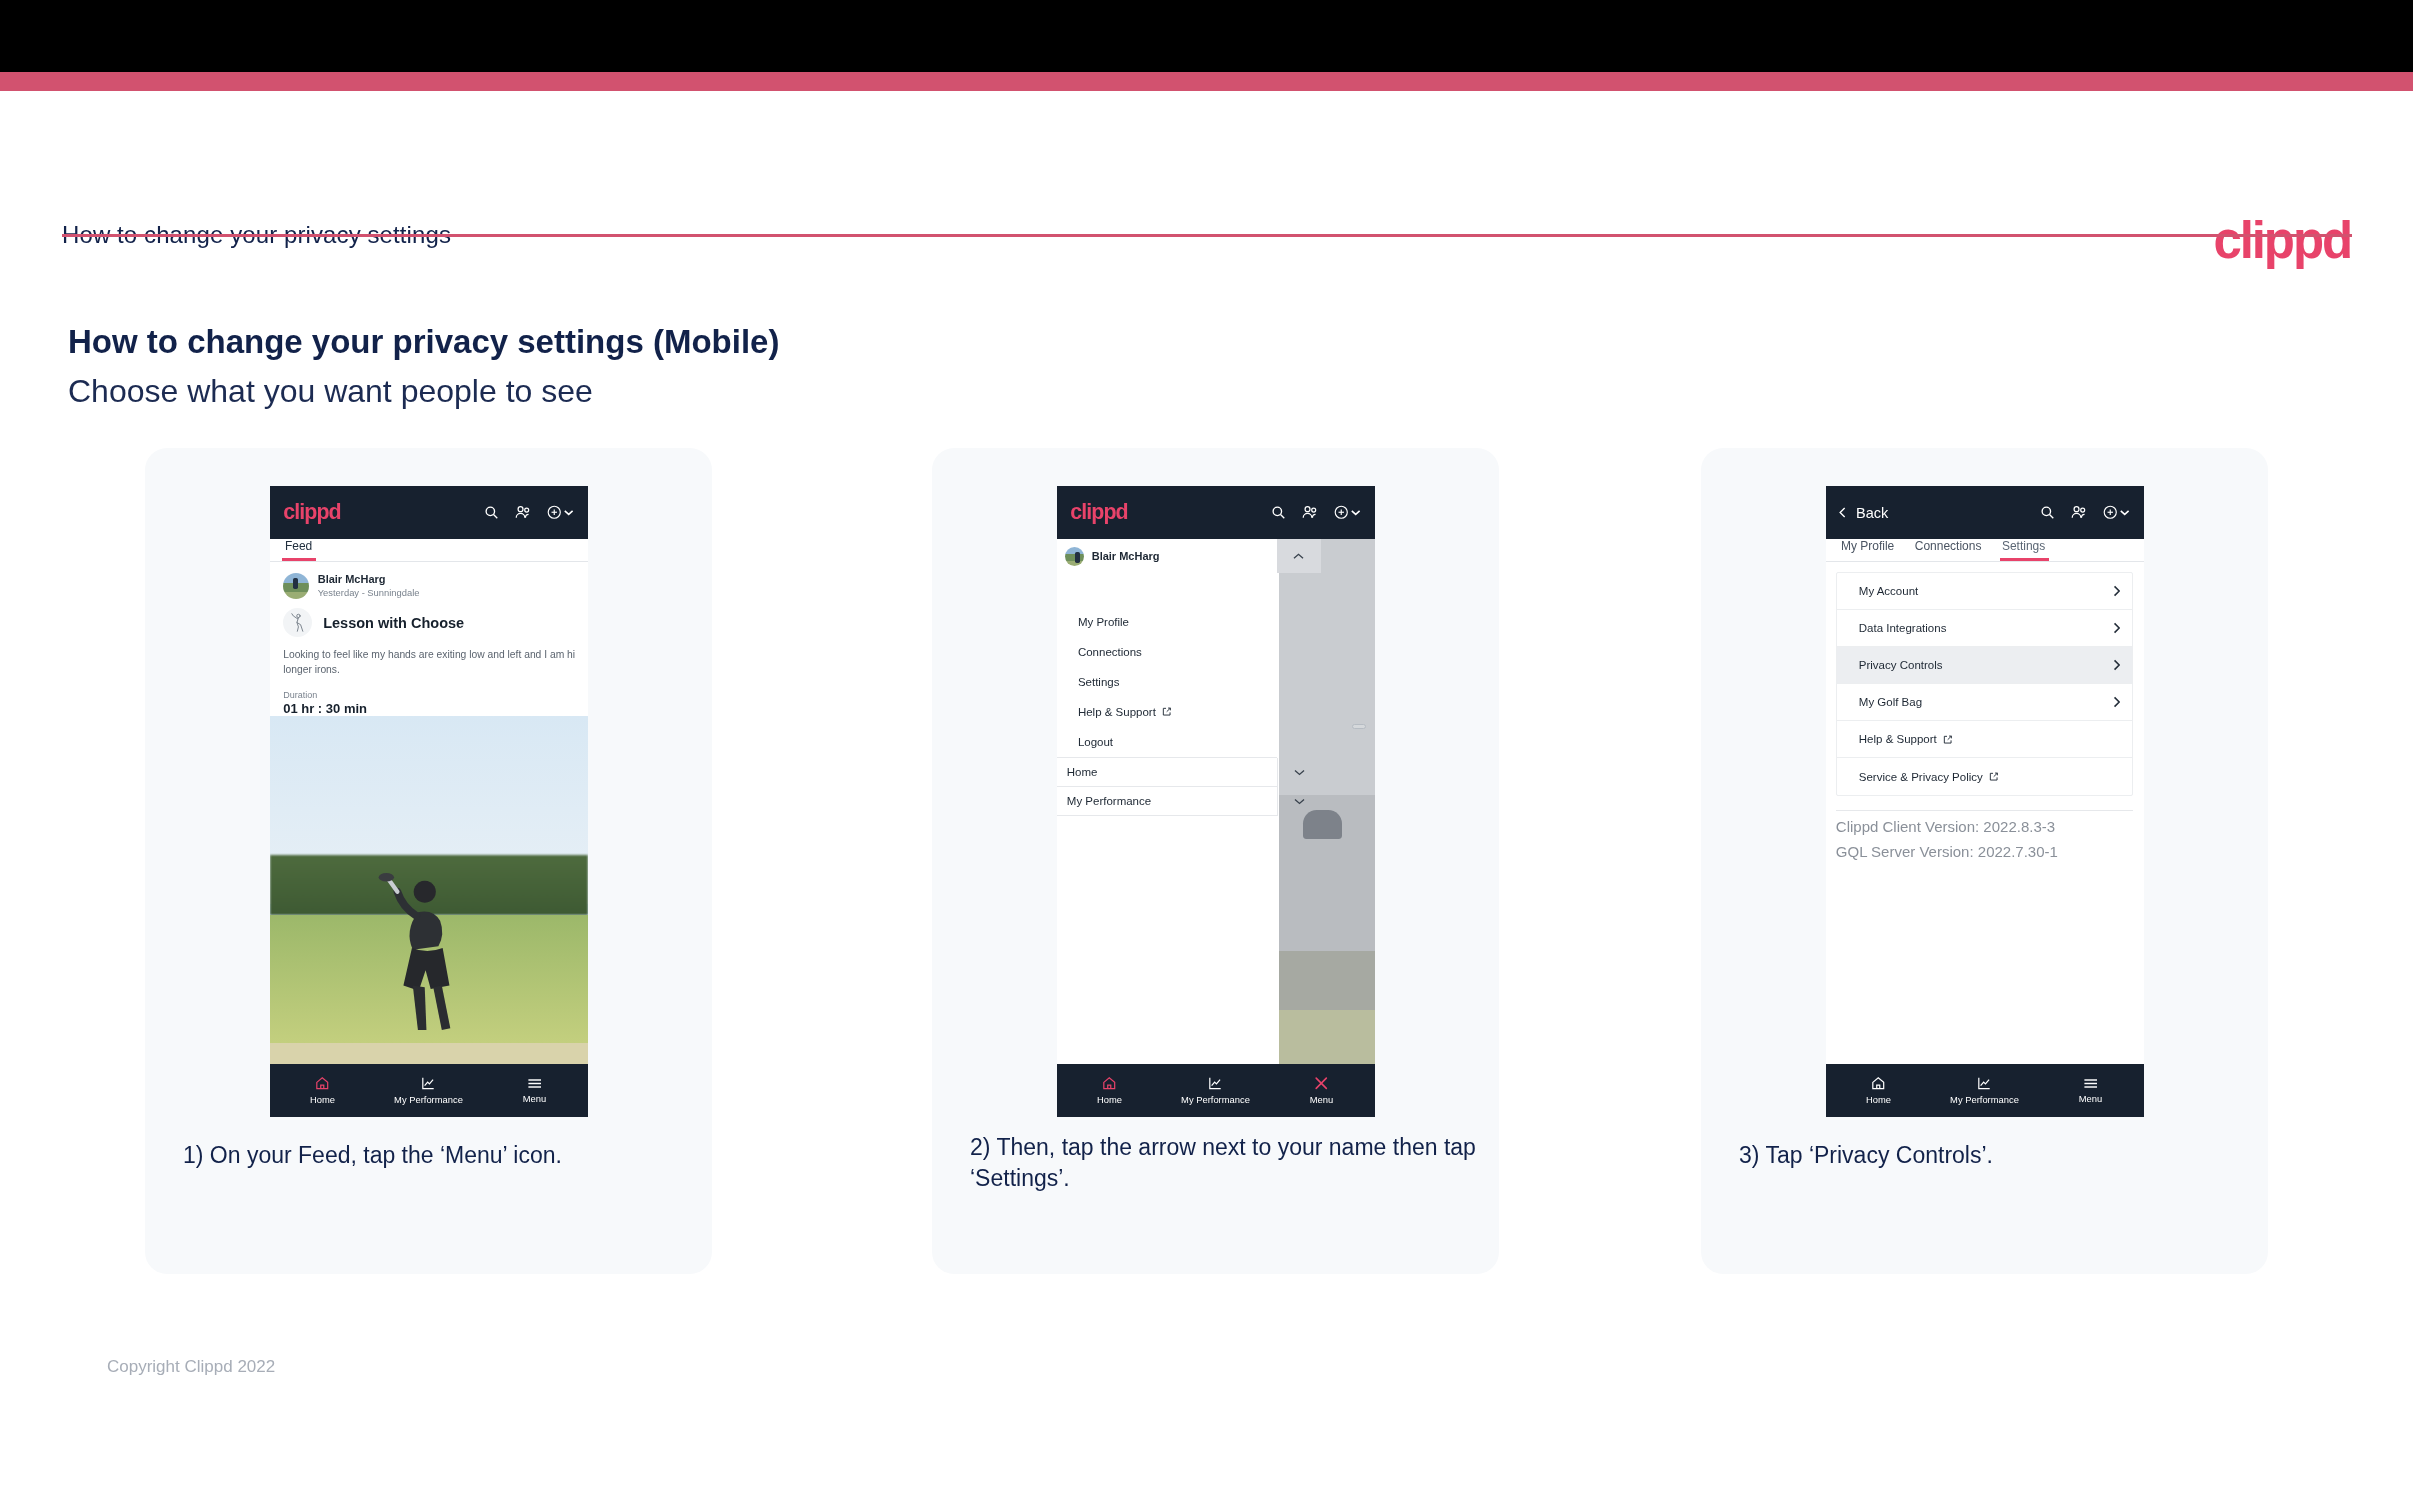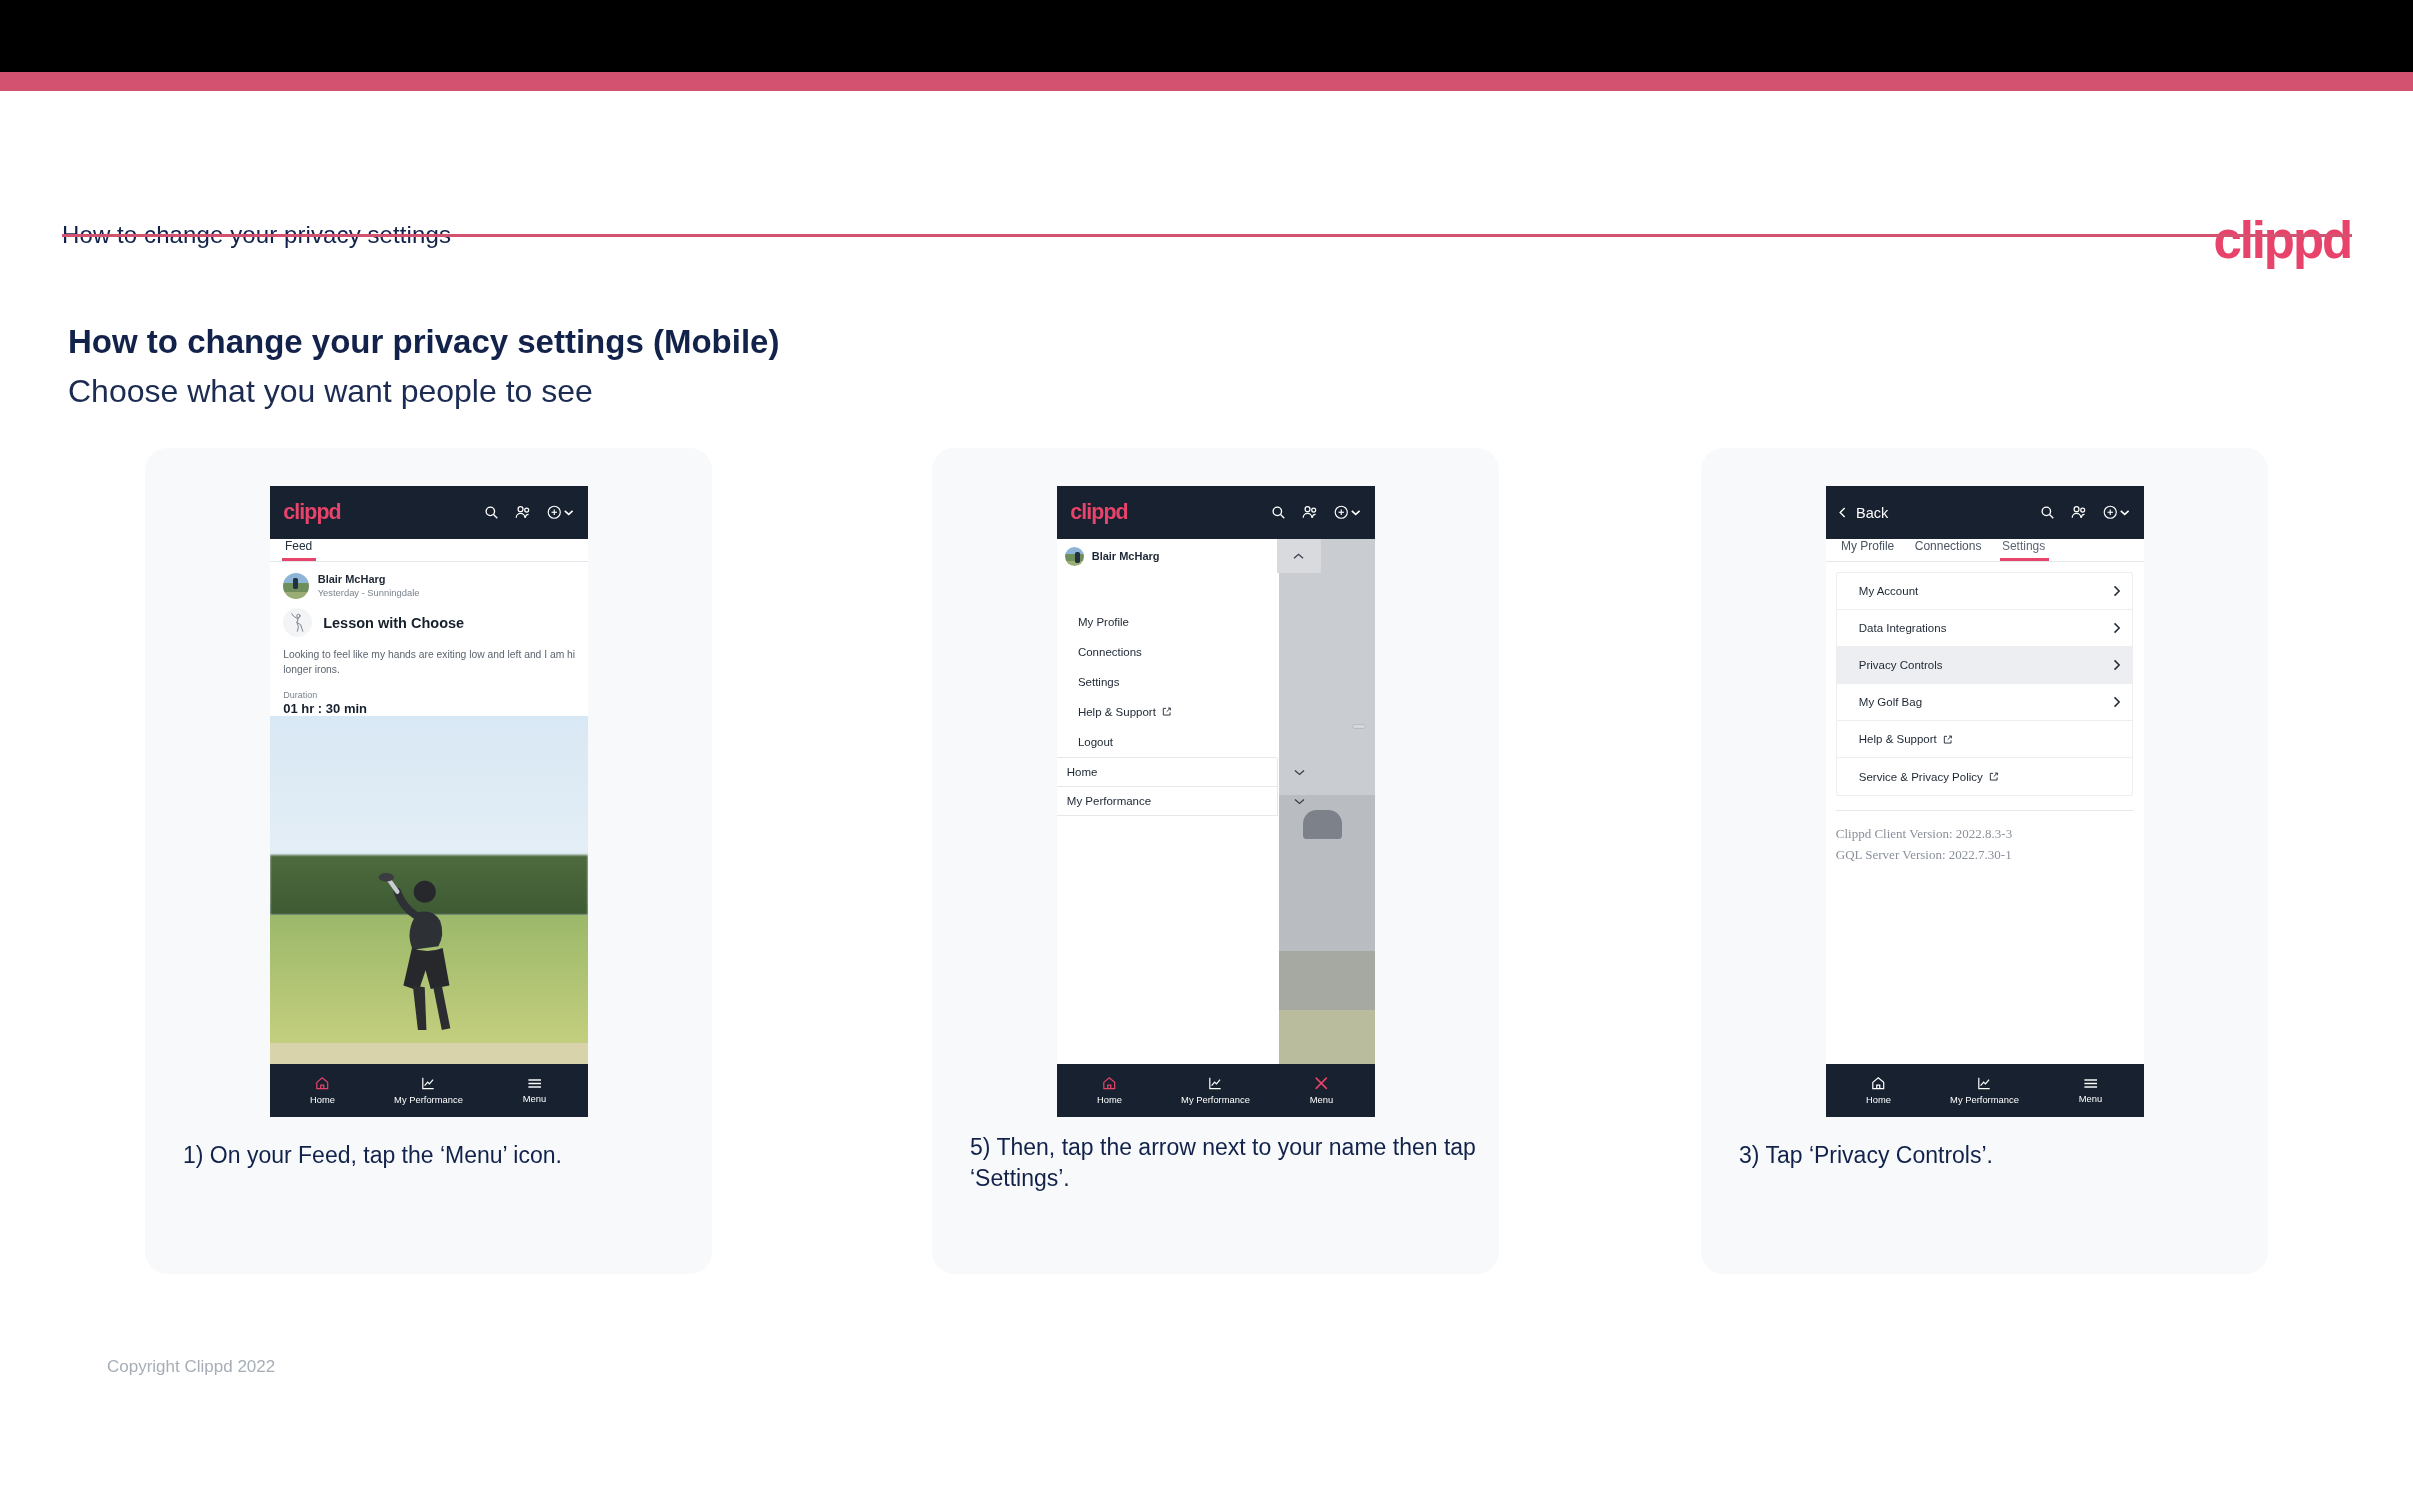--- a/index.html
+++ b/index.html
@@ -180,22 +180,22 @@
   
   .settings-list { margin:10.3px 10.3px 0 10.3px; background:#fff; border:0.9px solid #eceef0;
                    border-radius:2px; flex:0 0 auto; }
   .srow {
     height:37px; display:flex; align-items:center; padding:0 12px 0 22px;
     border-bottom:0.9px solid #eceef0; font-size:11.5px; color:#1d2733; gap:6px;
   }
   .srow:last-child { border-bottom:none; }
   .srow.sel { background:#eceef1; }
   .srow-spacer { flex:1 1 auto; }
-  .ver-block { margin:13.7px 10.3px 0 10.3px; padding-top:12px; border-top:0.9px solid #e6e8eb;
-               font-size:13px; color:#8a9099; line-height:1.65;font-family:Liberation Serif, serif; }
+  .ver-block { margin:13.7px 10.3px 0 10.3px; padding-top:4px; border-top:0.9px solid #e6e8eb;
+               font-size:15px; color:#8a9099; line-height:1.65; }
   .fillspace { flex:1 1 auto; background:#ffffff; }
 
   
   .caption {
     position:absolute; left:38px; right:22px; top:692px;
     font-size:23px; color:#12224a; line-height:1.33;
   }
   .card-2 .caption { left:38px; top:684px; }
 
   
@@ -442,21 +442,21 @@
         <div class="bn-item">
           <svg width="14.5" height="14.5" viewBox="0 0 20 20" stroke="#e8436a" stroke-width="2.2" stroke-linecap="round">
               <line x1="3" y1="3" x2="17" y2="17"></line>
               <line x1="17" y1="3" x2="3" y2="17"></line>
             </svg>
           <span class="bn-label">Menu</span>
         </div>
       </div>
     </div>
 
-    <div class="caption">5) Then, tap the arrow next to your name then tap ‘Settings’.</div>
+    <div class="caption">2) Then, tap the arrow next to your name then tap ‘Settings’.</div>
   </div>
 
   <div class="card card-3">
     <div class="phone">
 
       <div class="appbar">
         <span class="appbar-back">
           <svg width="6.8" height="11" viewBox="0 0 9 14" fill="none" stroke="#fff" stroke-width="1.8">
               <polyline points="7.5,1 1.5,7 7.5,13"></polyline>
             </svg>

